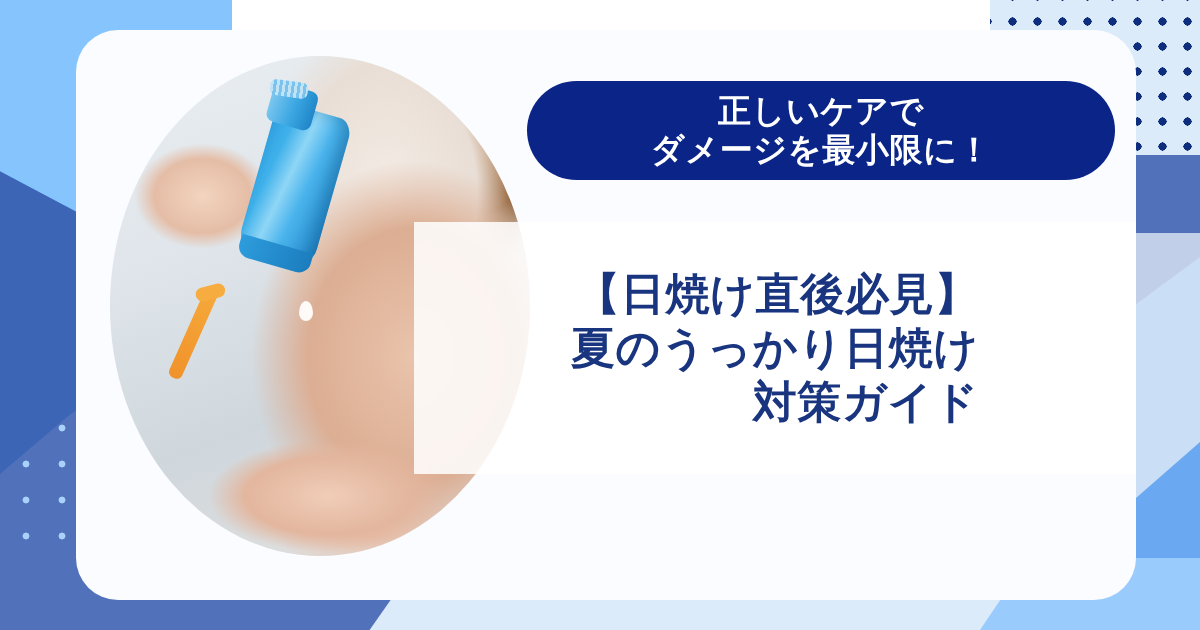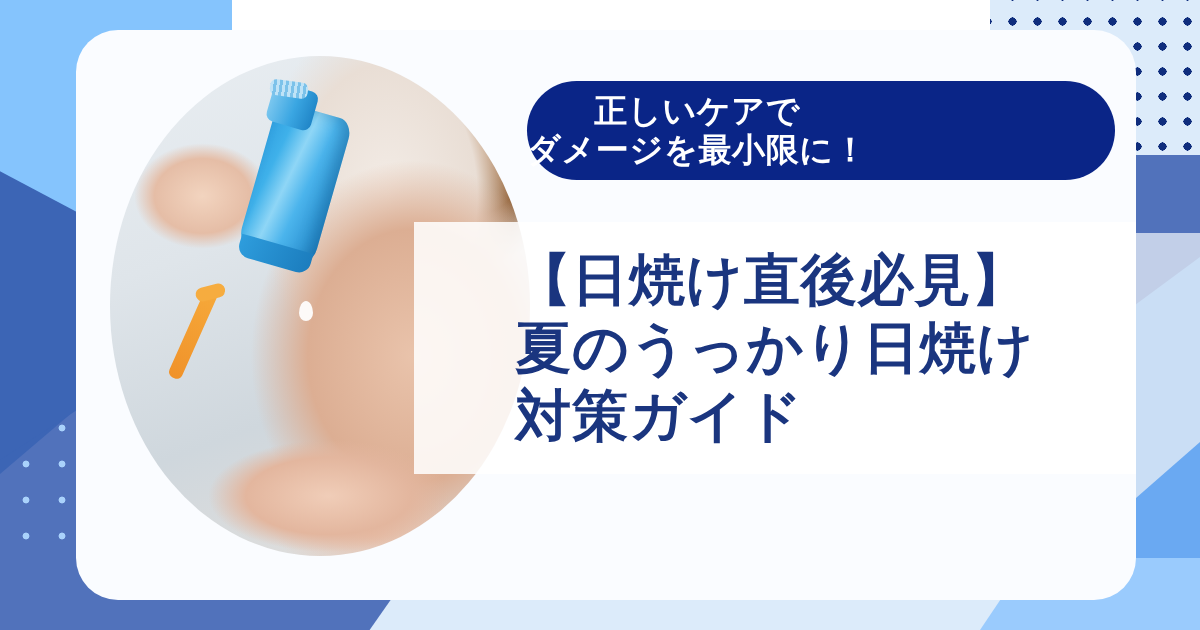--- a/index.html
+++ b/index.html
@@ -180,21 +180,21 @@
     background:rgba(255,255,255,.93);
     filter:blur(.6px);
   }
 
   
   .badge{
     position:absolute;left:527px;top:81px;
     width:588px;height:99px;
     background:#0a2587;
     border-radius:52px;
-    display:flex;align-items:center;
+    display:flex;align-items:center;justify-content:center;
     z-index:6;
   }
   .badge-text{
     color:#ffffff;
     font-size:33px;
     font-weight:700;
     line-height:1.16;
     text-align:center;
     letter-spacing:.02em;
     white-space:pre-line;
@@ -203,24 +203,24 @@
   
   .title-panel{
     position:absolute;left:414px;top:222px;
     width:722px;height:252px;
     background:rgba(255,255,255,.86);
     z-index:5;
     display:flex;align-items:center;justify-content:center;
   }
   .title-text{
     color:#1a357f;
-    font-size:56px;
+    font-size:44px;
     font-weight:700;
     line-height:1.22;
-    text-align:left;
+    text-align:right;
     letter-spacing:.015em;
     white-space:pre-line;
   }
 </style>
 </head>
 <body>
 
 <div class="stage">
 
   <div class="bg-base"></div>

